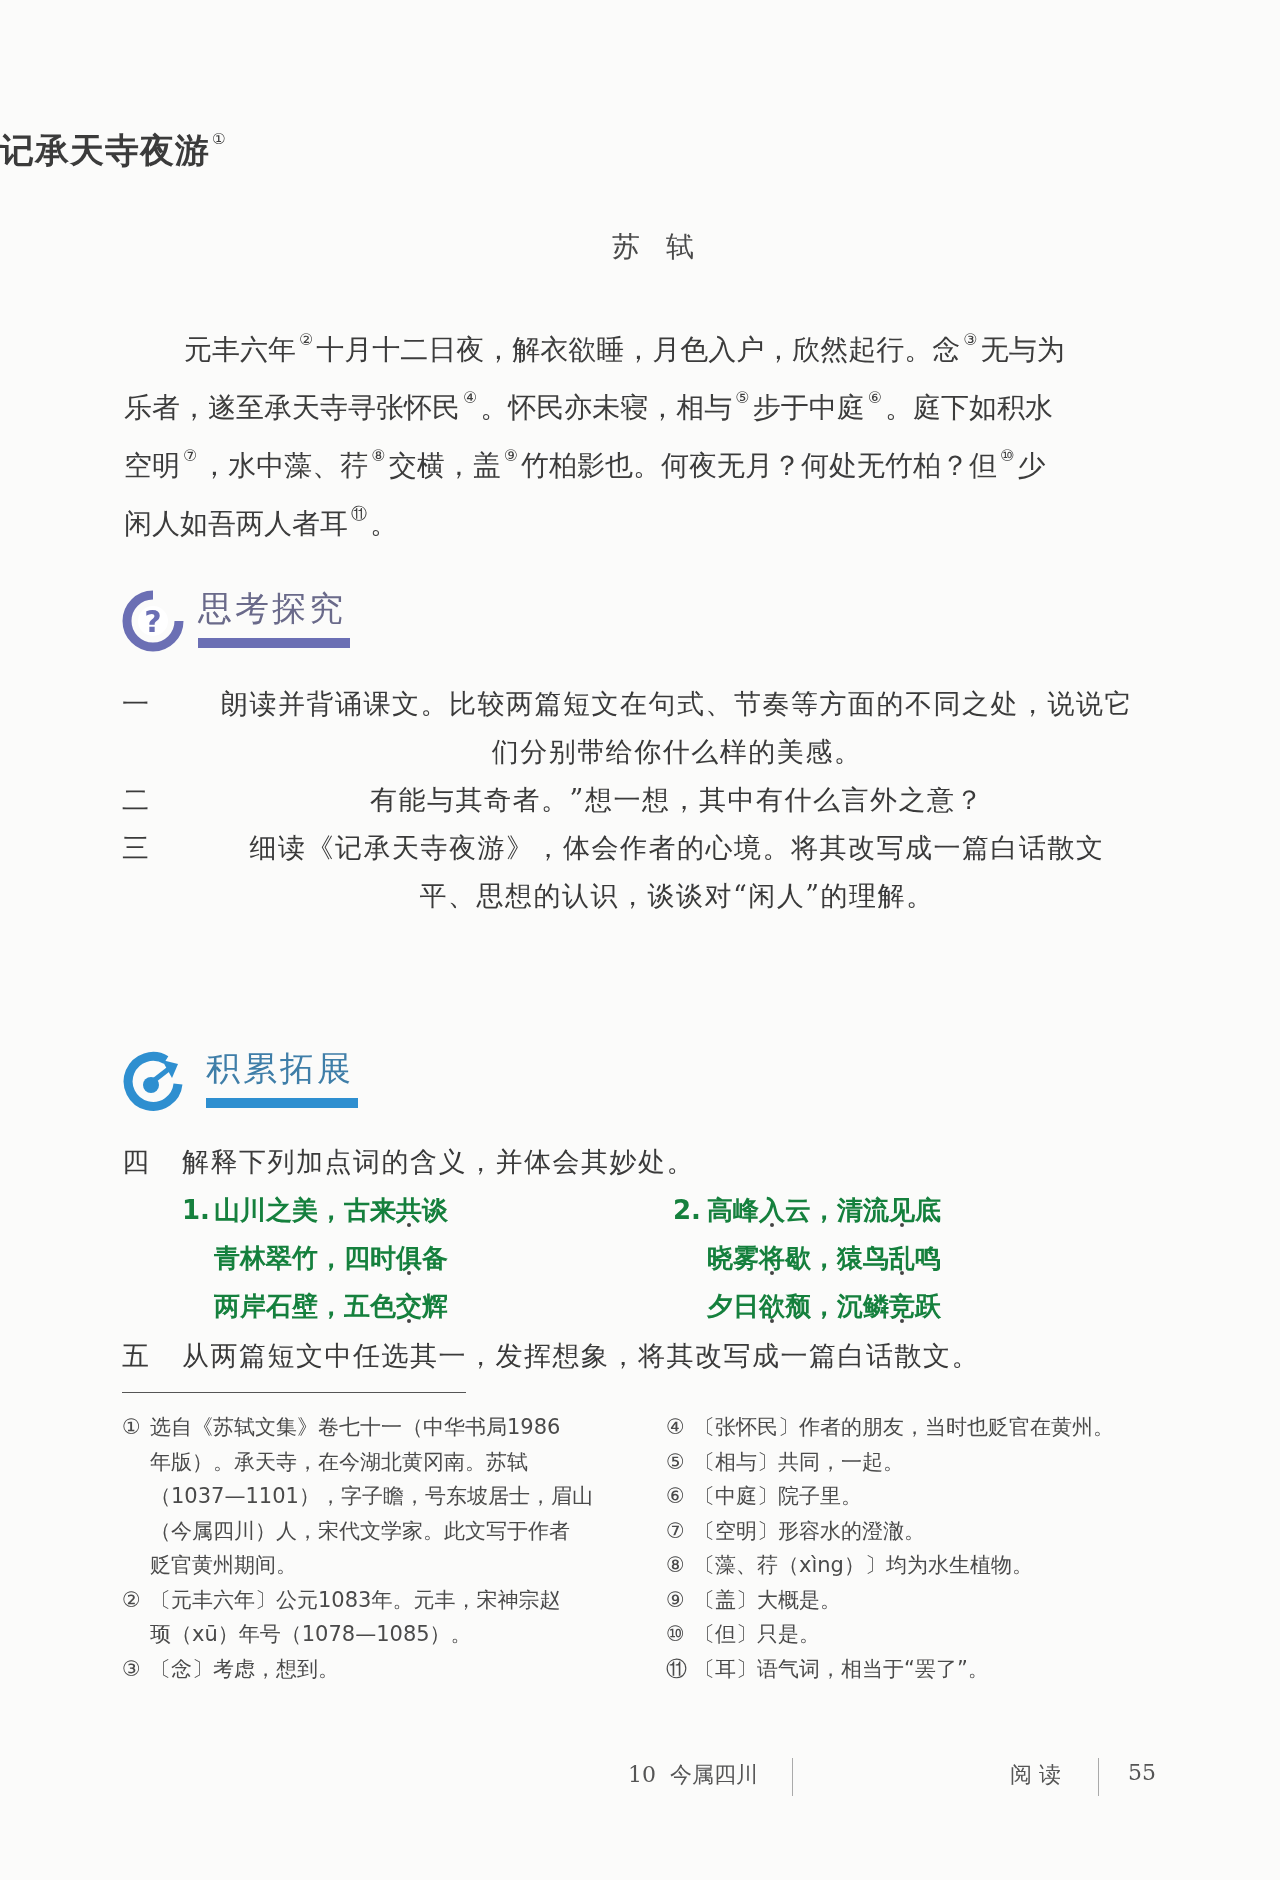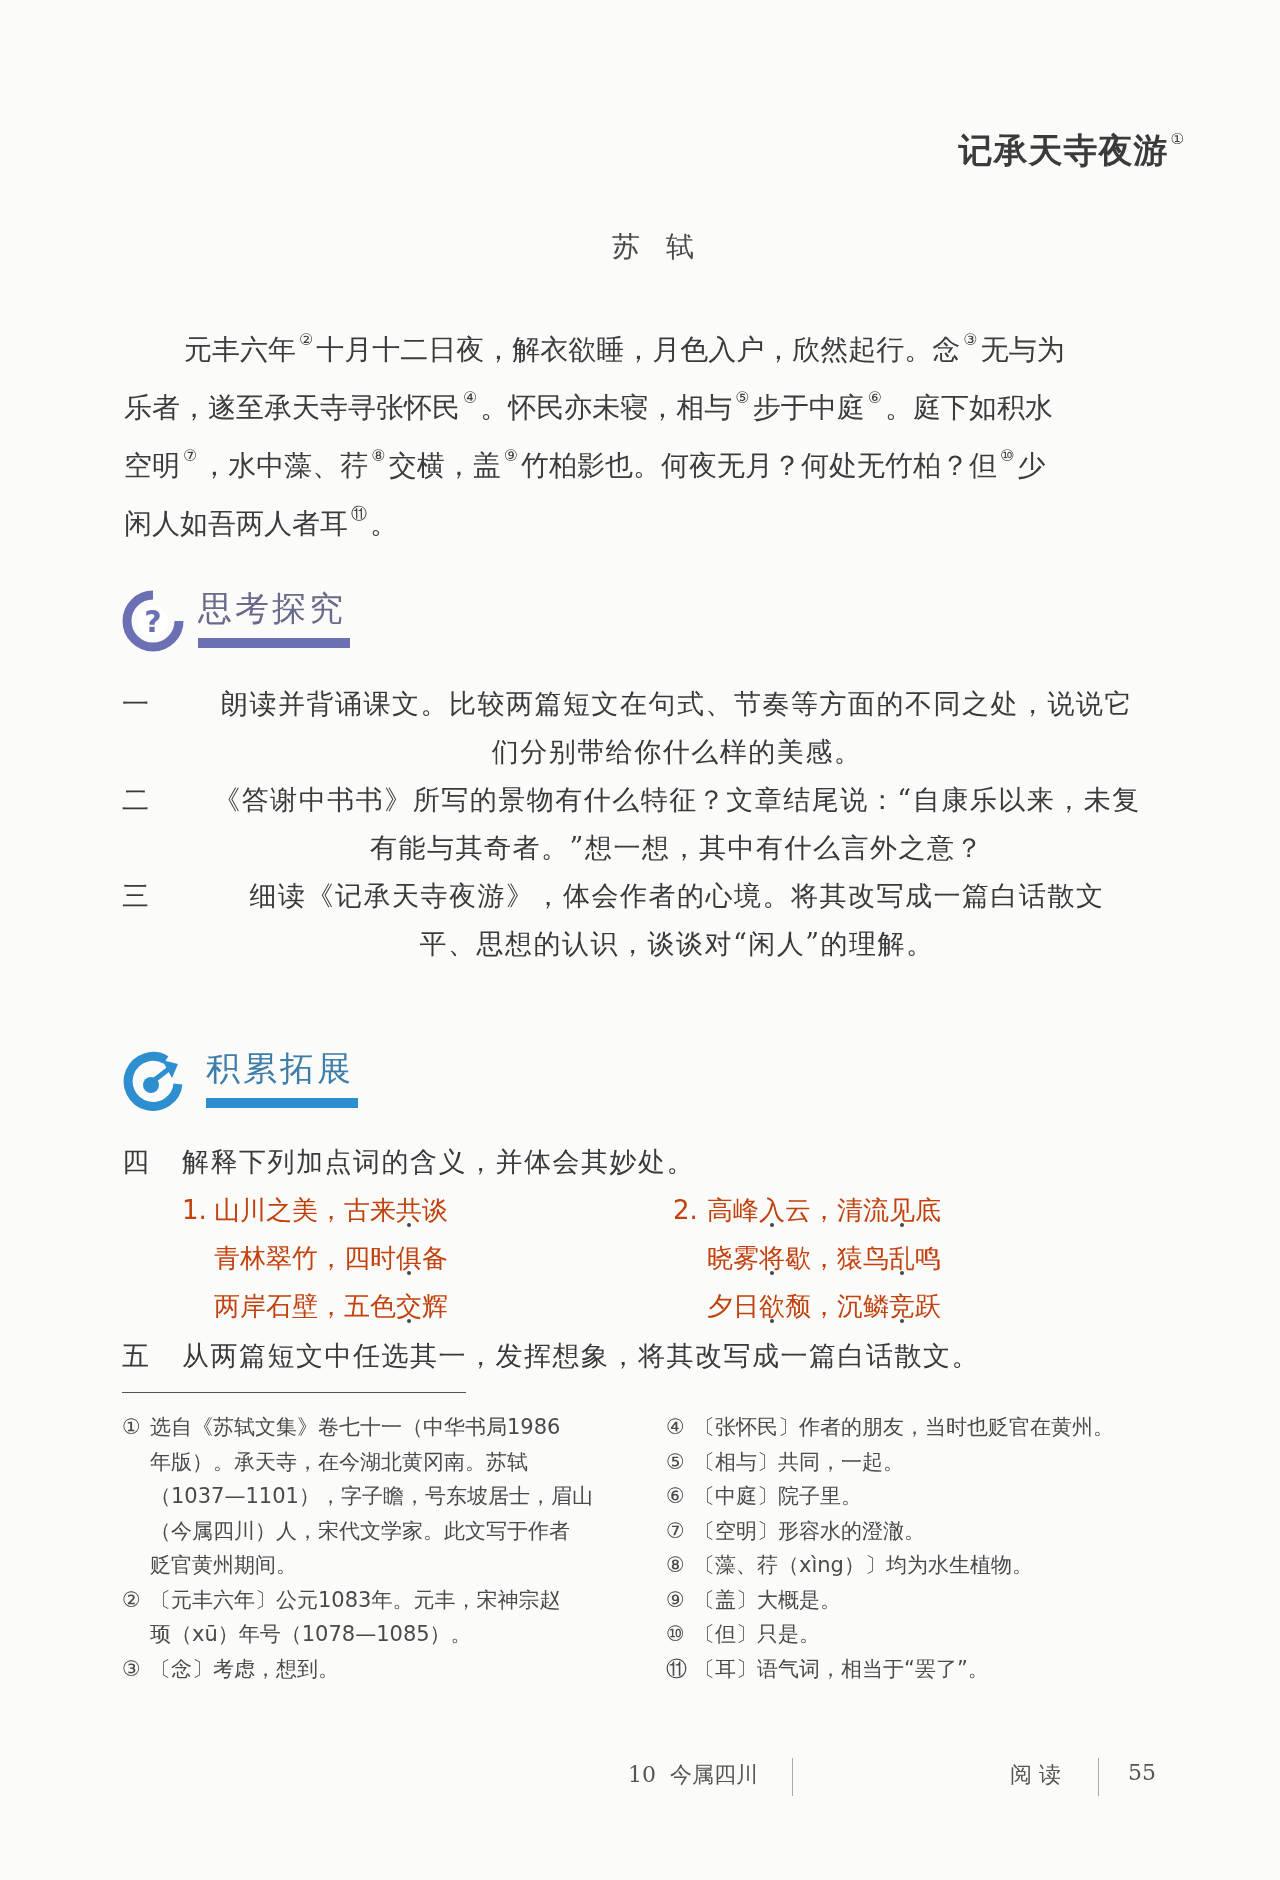--- a/index.html
+++ b/index.html
@@ -1,37 +1,37 @@
 <!DOCTYPE html>
 <html><head>
 <meta charset="utf-8">
 <style>
   html, body { margin:0; padding:0; }
   body { width:1280px; height:1880px; background:#fbfbfa; position:relative; overflow:hidden;
          font-family:"DejaVu Serif","Liberation Serif",serif; color:#3a3a3a; }
   .abs { position:absolute; }
-  .title { left:0; width:1185px; top:128px; text-align:right; font-size:34px; font-weight:bold; color:#3b3b3b;
+  .title { left:0; width:1185px; top:128px; text-align:left; font-size:34px; font-weight:bold; color:#3b3b3b;
            font-family:"DejaVu Sans","Liberation Sans",sans-serif; letter-spacing:1px; }
   .title sup { font-size:15px; font-weight:normal; vertical-align:18px; margin-left:2px; }
   .author { left:0; width:1280px; top:228px; text-align:center; font-size:28px; letter-spacing:26px; padding-left:26px; color:#4a4a4a;
             font-family:"DejaVu Sans","Liberation Sans",sans-serif; }
   .body-text { left:124px; width:1044px; top:316px; font-size:28px; line-height:48px; color:#3c3c3c;
                font-family:"DejaVu Sans","Liberation Sans",sans-serif; text-align:justify; }
   .body-text .line { display:block; white-space:nowrap; }
   .body-text .indent { padding-left:60px; }
   .sec-head { left:122px; height:80px; display:flex; align-items:flex-start; }
   .sec-icon { width:62px; height:62px; margin-top:4px; }
   .sec-title { margin-left:14px; font-size:34px; letter-spacing:3px; position:relative; padding-bottom:16px; }
   .sec-title .bar { position:absolute; left:0; right:-4px; bottom:0; height:10px; }
   .q-list { left:122px; width:1050px; font-size:27px; line-height:48px; color:#3a3a3a; letter-spacing:1.5px; }
   .q-item { display:flex; }
   .q-num { width:60px; flex:none; }
   .q-text { flex:1; }
   .q-text .line { display:block; white-space:nowrap;text-align:center; }
-  .items { font-size:26px; line-height:48px; color:#c2410c; font-family:"DejaVu Sans","Liberation Sans",sans-serif; }
+  .items { font-size:26px; line-height:48px; color:#15803d; font-family:"DejaVu Sans","Liberation Sans",sans-serif;font-weight:bold; }
   .dotted { position:relative; }
   .dotted::after { content:""; position:absolute; left:50%; bottom:-2px; width:4px; height:4px; margin-left:-2px; border-radius:50%; background:#444; }
   .rule { left:122px; top:1392px; width:344px; height:1px; background:#555; }
   .notes { font-size:21px; line-height:34.5px; color:#4a4a4a; font-family:"DejaVu Sans","Liberation Sans",sans-serif; }
   .note { display:flex; }
   .note .n { flex:none; width:28px; }
   .note .t .line { display:block; white-space:nowrap; }
   .footer { top:1760px; font-size:22px; color:#555; font-family:"DejaVu Serif",serif; }
   .vsep { width:1px; height:38px; background:#aaa; top:1758px; }
 </style>
@@ -66,21 +66,20 @@
     <div class="q-item">
       <span class="q-num">一</span>
       <span class="q-text">
         <span class="line">朗读并背诵课文。比较两篇短文在句式、节奏等方面的不同之处，说说它</span>
         <span class="line">们分别带给你什么样的美感。</span>
       </span>
     </div>
     <div class="q-item">
       <span class="q-num">二</span>
       <span class="q-text">
-        <span class="line">《答谢中书书》所写的景物有什么特征？文章结尾说：“自康乐以来，未复</span>
         <span class="line">有能与其奇者。”想一想，其中有什么言外之意？</span>
       </span>
     </div>
     <div class="q-item">
       <span class="q-num">三</span>
       <span class="q-text">
         <span class="line">细读《记承天寺夜游》，体会作者的心境。将其改写成一篇白话散文</span>
         <span class="line">平、思想的认识，谈谈对“闲人”的理解。</span>
       </span>
     </div>

